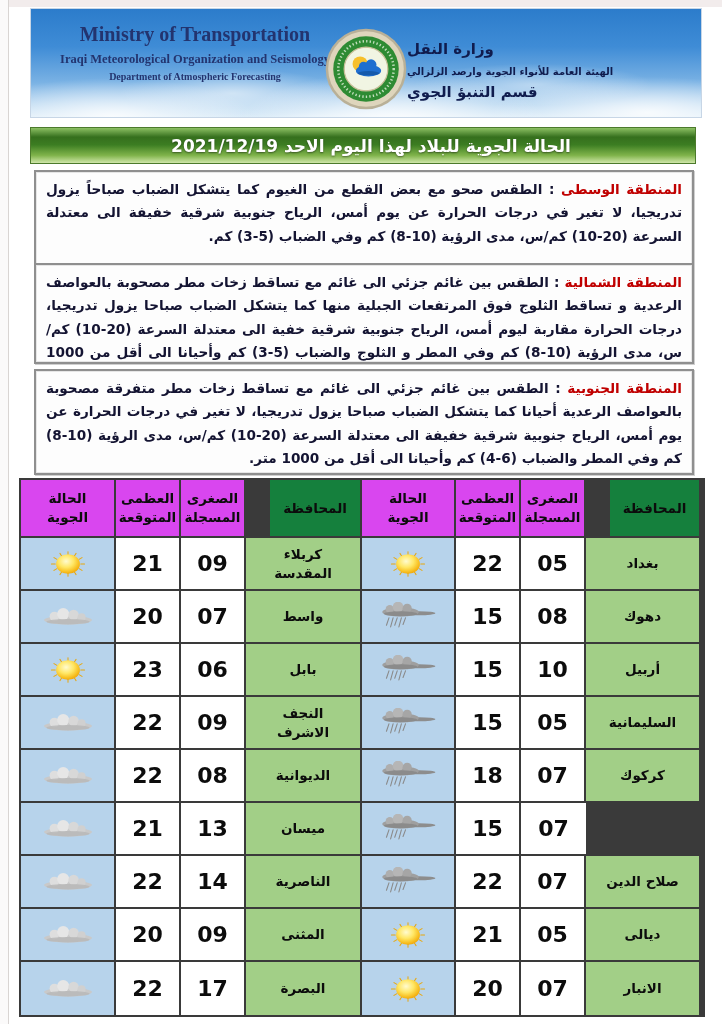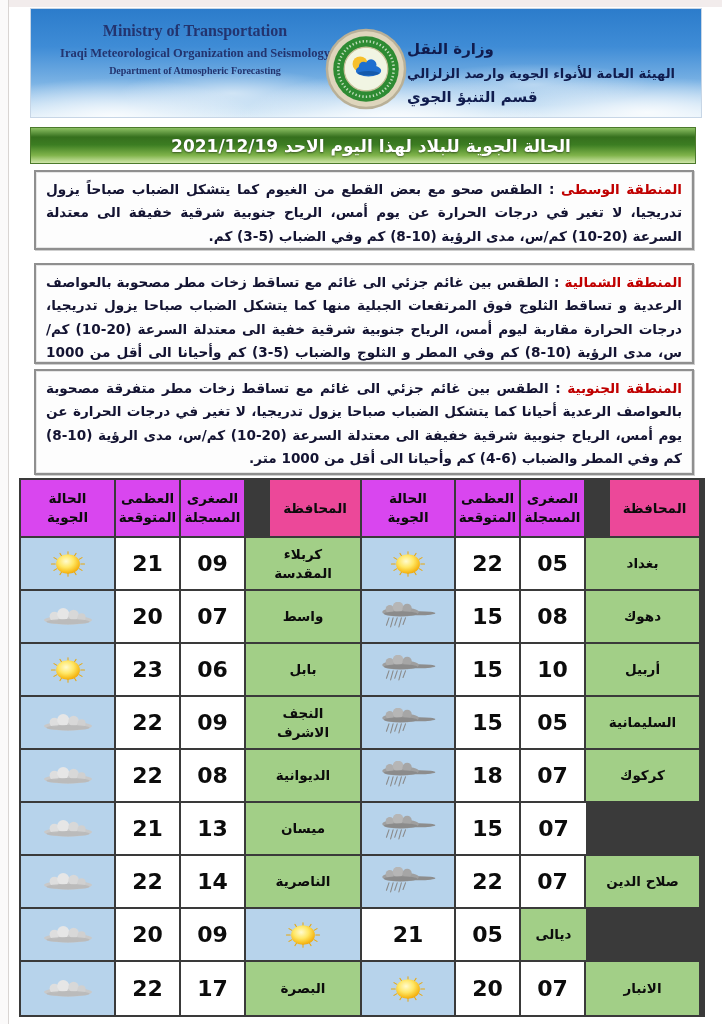--- a/index.html
+++ b/index.html
@@ -16,27 +16,27 @@
       radial-gradient(ellipse 260px 90px at 54% 108%, rgba(255,255,255,.98), rgba(255,255,255,0) 60%),
       radial-gradient(ellipse 220px 60px at 12% 100%, rgba(255,255,255,.85), rgba(255,255,255,0) 65%),
       radial-gradient(ellipse 240px 55px at 92% 96%, rgba(255,255,255,.85), rgba(255,255,255,0) 65%),
       radial-gradient(ellipse 160px 35px at 30% 78%, rgba(255,255,255,.55), rgba(255,255,255,0) 70%),
       radial-gradient(ellipse 170px 30px at 75% 70%, rgba(255,255,255,.45), rgba(255,255,255,0) 70%),
       linear-gradient(to bottom,#2c7ccb 0%, #3f8cd6 35%, #7ab2e4 68%, #d9ebf8 100%);
     border:1px solid #c7d6e6;
   }
   .header-english{ position:absolute; left:14px; top:10px; width:300px; text-align:center;
     color:#23346f; font-family:"Liberation Serif", serif; line-height:1.55; }
-  .header-english .l1{ font-size:16px; font-weight:700; }
+  .header-english .l1{ font-size:20px; font-weight:700; }
   .header-english .l2{ font-size:12.5px; font-weight:600; }
   .header-english .l3{ font-size:10px; font-weight:700; }
   .header-arabic{ position:absolute; right:14px; top:4px; width:280px; text-align:left;
     direction:rtl; color:#101c4e; font-weight:bold; line-height:1.7;margin-top:24px; }
   .header-arabic .l1{ font-size:15px; }
-  .header-arabic .l2{ font-size:13px; }
+  .header-arabic .l2{ font-size:10px; }
   .header-arabic .l3{ font-size:15px; }
   .logo{ position:absolute; left:50%; top:18px; transform:translateX(-50%); width:84px; height:84px; }
 
   
   .title-bar{
     position:absolute; left:30px; top:127px; width:666px; height:37px;
     background:linear-gradient(to bottom,#8cc063 0%, #356f1d 26%, #3c7d22 48%, #7fb34a 78%, #cfe6a9 100%);
     display:flex; align-items:center; justify-content:center;
     color:#ffffff; font-weight:bold; font-size:17px; direction:rtl;
     text-shadow:0 1px 2px rgba(0,0,0,.45);
@@ -45,39 +45,39 @@
   }
 
   
   .region-box{
     position:absolute; left:34px; width:660px;
     background:#fdfdfd; border:2px solid #8f8f8f; box-shadow:inset 0 0 0 1px #e6e6e6, 1px 1px 0 #cfcfcf;
     padding:6px 10px 4px 10px;
     direction:rtl; text-align:justify;
     font-size:13.6px; font-weight:bold; color:#141432; line-height:1.72;
   }
-  .rb1{ top:170px; height:80px; }
+  .rb1{ top:170px; height:96px; }
   .rb2{ top:263px; height:101px; }
   .rb3{ top:369px; height:106px; }
   .region-label{ color:#c00000; }
 
   
   .wtable{ position:absolute; left:19px; top:478px; width:686px; border:2px solid #3a3a3a; background:#3a3a3a; }
   .trow{ display:grid; grid-template-columns:95px 65px 65px 116px 94px 65px 65px 113px; }
   .cell{
     border-right:2px solid #3a3a3a; border-bottom:2px solid #3a3a3a;
     display:flex; align-items:center; justify-content:center;
     font-weight:bold; color:#0c0c0c; text-align:center;
   }
   .trow .cell:last-child{ border-right:none; }
   .tbody-rows .trow:last-child .cell{ border-bottom:none; }
   .thead .cell{ height:58px; font-size:13.5px; direction:rtl; line-height:1.4; padding:2px 6px; }
   .tbody-rows .cell{ height:53px; }
   .h-blue{ background:#d946ef; }
-  .h-green{ background:#ec4899;margin-left:24px; }
+  .h-green{ background:#15803d;margin-left:24px; }
   .c-cond{ background:#b7d3eb; }
   .c-num{ background:#ffffff; font-size:22px; }
   .c-prov{ background:#a2cf87; font-size:13.5px; direction:rtl; padding:2px 6px; line-height:1.35; }
   .c-prov span{ display:inline-block; max-width:92px; }
 
   .wicon{ display:block; }
   #icon-defs{ position:absolute; width:0; height:0; overflow:hidden; }
 </style>
 </head>
 <body>
@@ -447,20 +447,23 @@
       <ellipse cx="35" cy="17.5" rx="30" ry="5.5" fill="#c9c9c9"></ellipse>
       <circle cx="18" cy="13" r="6" fill="#dedede"></circle>
       <circle cx="29" cy="10" r="7.5" fill="#e6e6e6"></circle>
       <circle cx="42" cy="11" r="6.5" fill="#d8d8d8"></circle>
       <circle cx="52" cy="14" r="5" fill="#d0d0d0"></circle>
       <ellipse cx="35" cy="19.5" rx="27" ry="3.4" fill="#b8b8b8" opacity="0.85"></ellipse>
     </svg>
           </div>
       <div class="cell c-num">20</div>
       <div class="cell c-num">09</div>
+      <div class="cell c-prov">
+            <span>المثنى</span>
+          </div>
       <div class="cell c-cond">
             <svg class="wicon" viewBox="0 0 56 40" width="48" height="34">
       <g stroke="#e8a70c" stroke-width="1.2" stroke-linecap="round">
         <line x1="43" y1="20" x2="47.5" y2="20"></line>
                 <line x1="41" y1="25.5" x2="44.5" y2="27.5"></line>
         <line x1="35.5" y1="29.5" x2="37.5" y2="32.5"></line>
                 <line x1="28" y1="31" x2="28" y2="34.5"></line>
         <line x1="20.5" y1="29.5" x2="18.5" y2="32.5"></line>
                 <line x1="15" y1="25.5" x2="11.5" y2="27.5"></line>
         <line x1="13" y1="20" x2="8.5" y2="20"></line>

